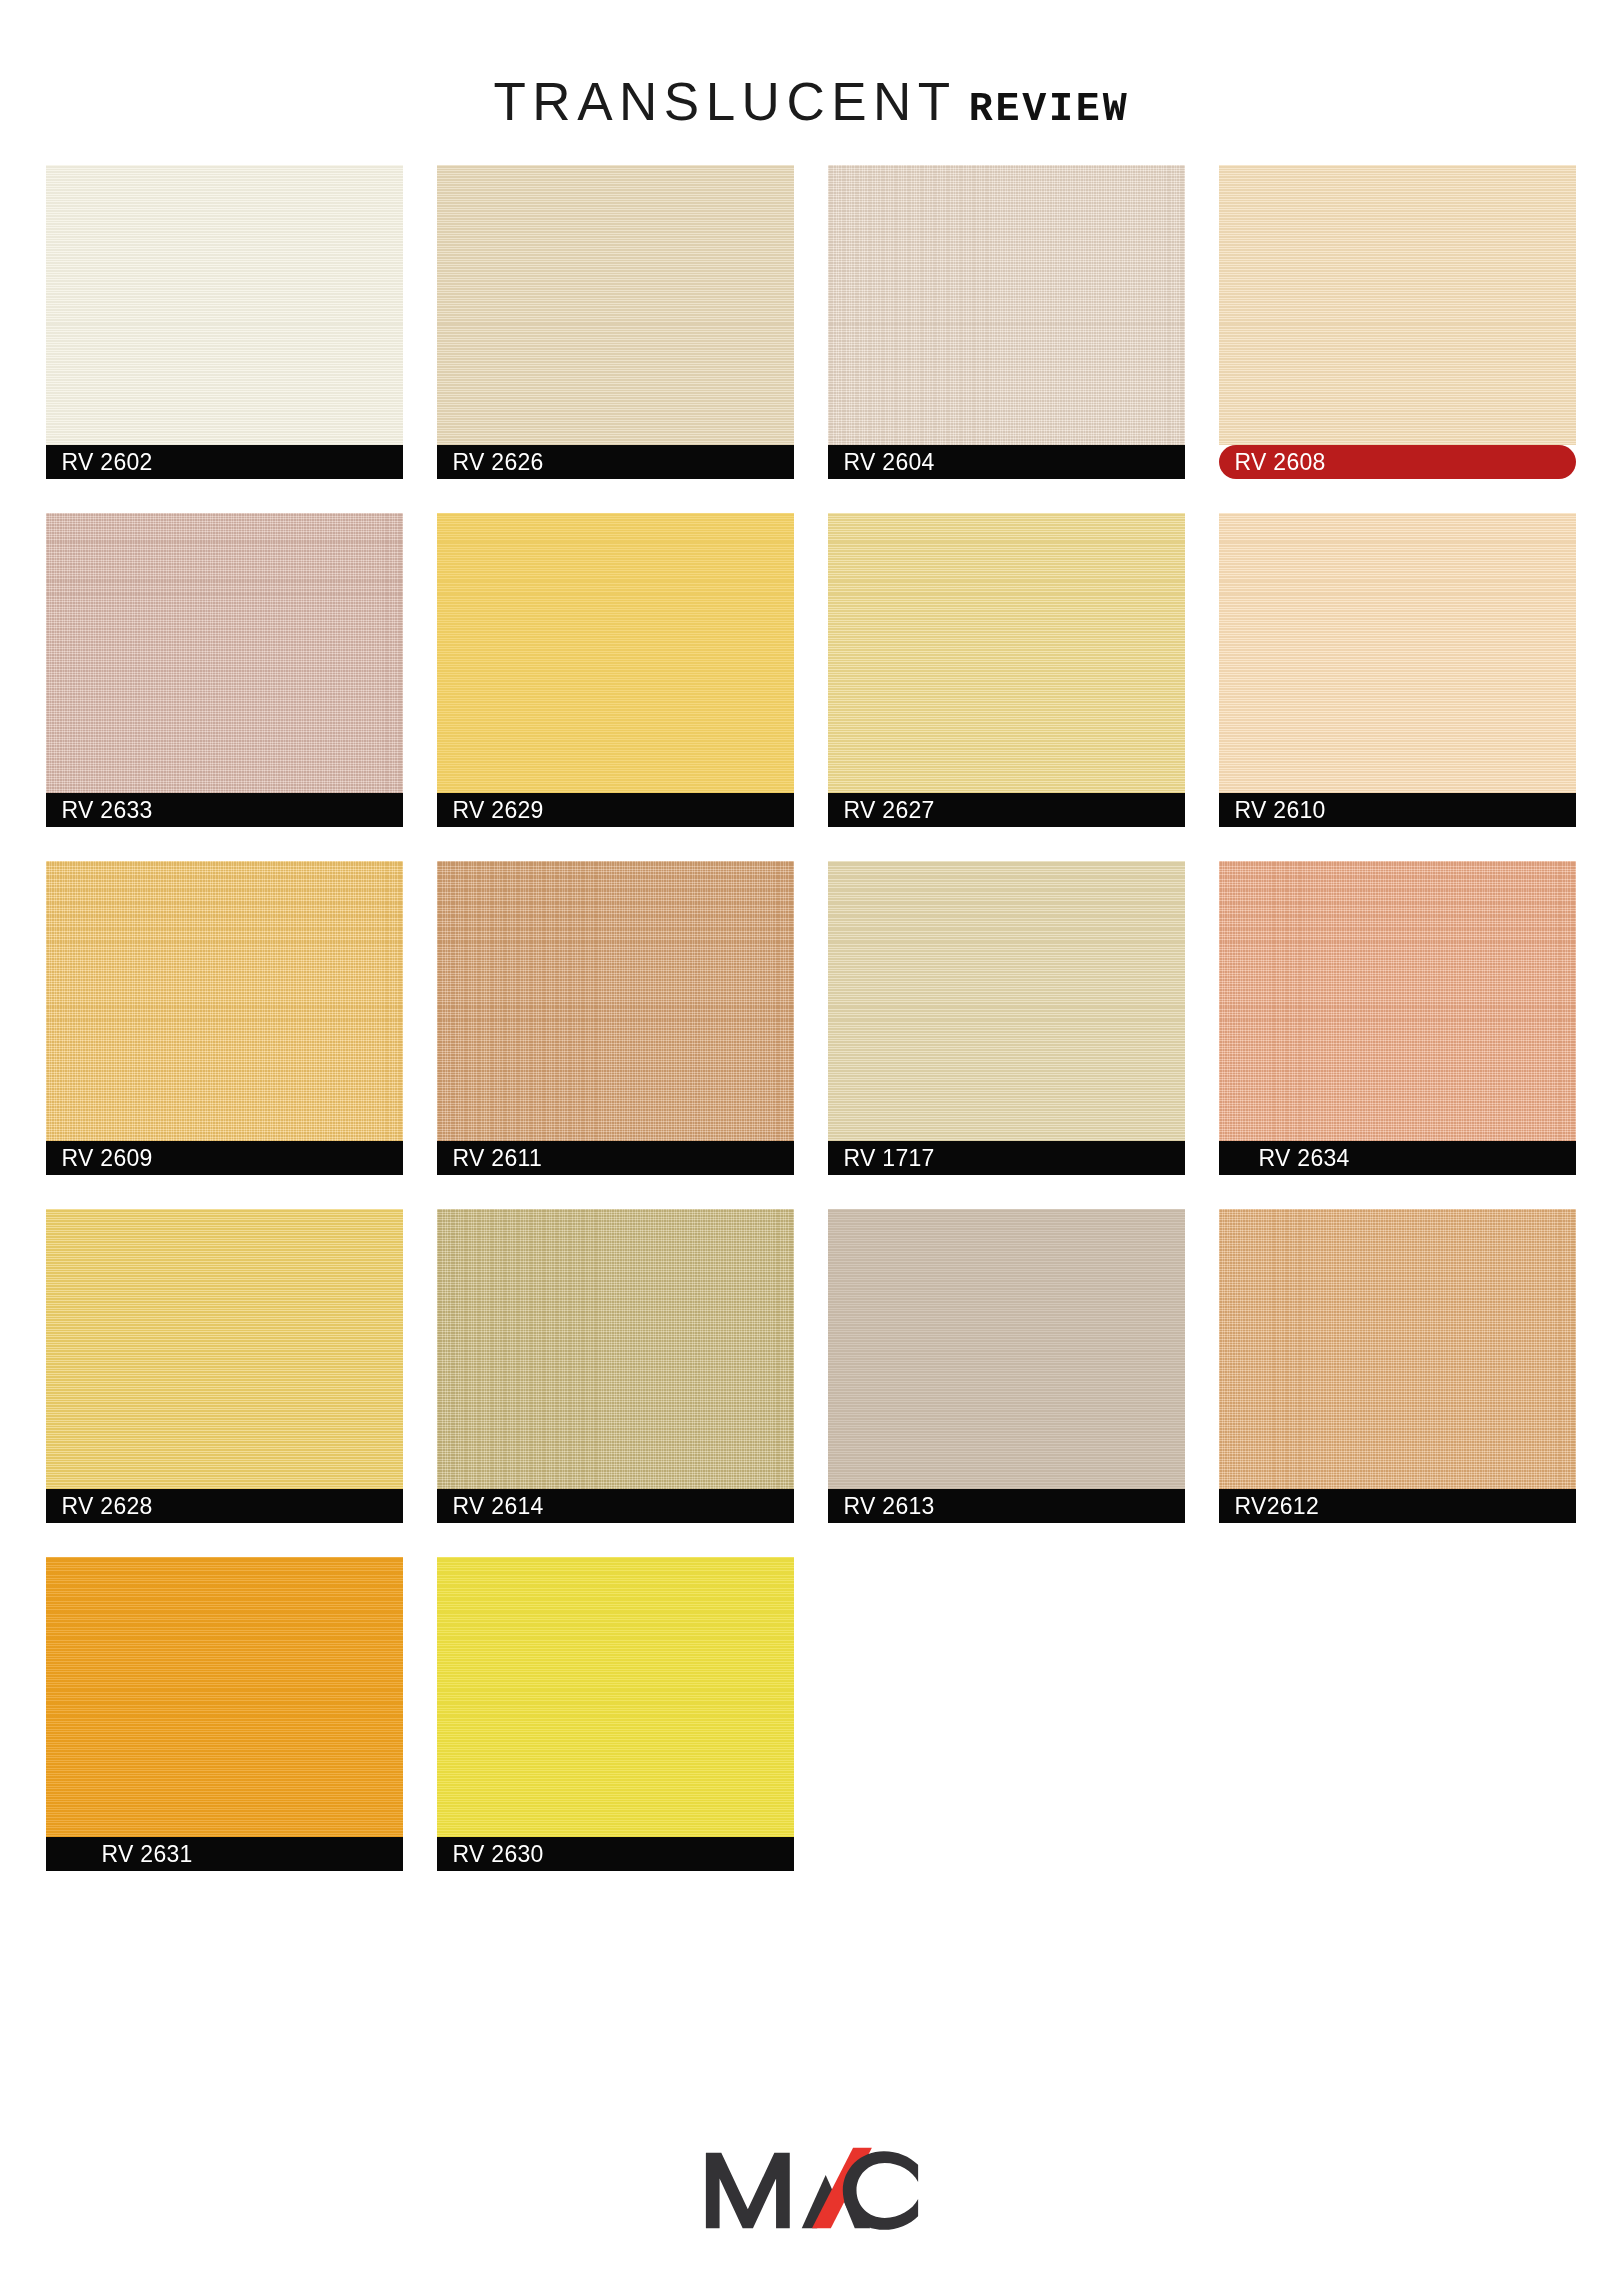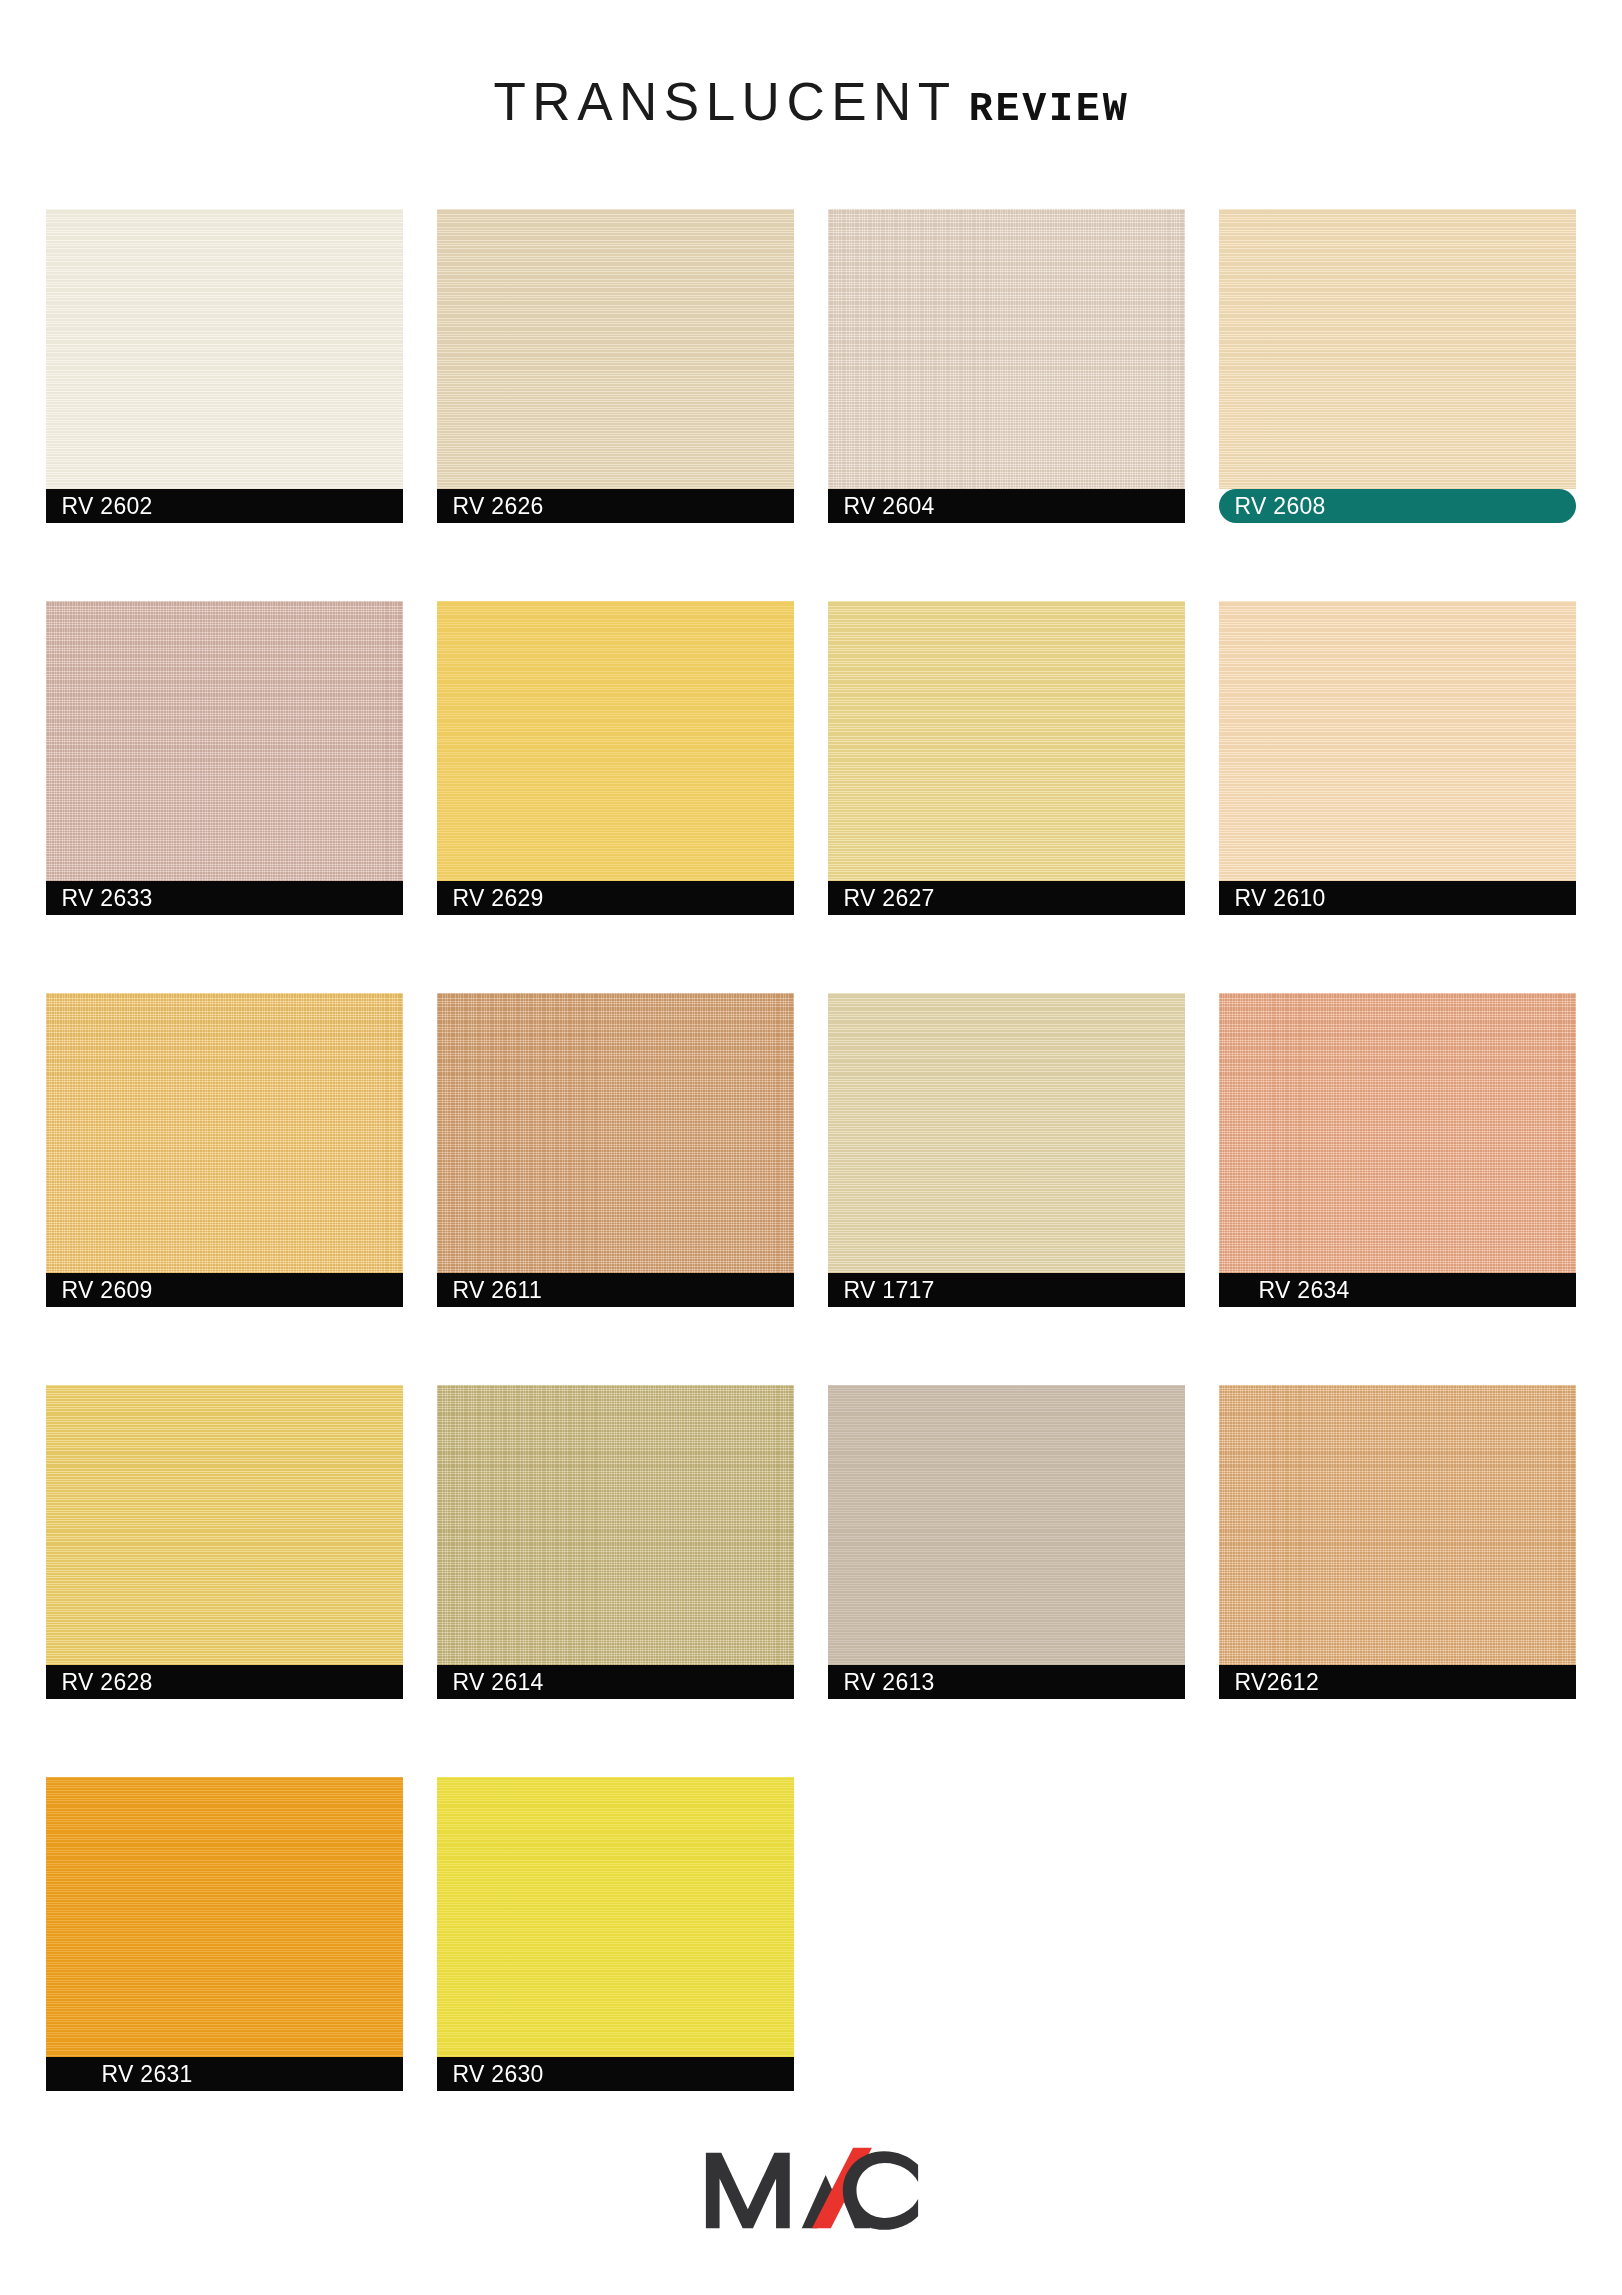--- a/index.html
+++ b/index.html
@@ -54,21 +54,20 @@
     display: grid;
     grid-template-columns: repeat(4, 357px);
     grid-auto-rows: auto;
     column-gap: 34px;
     row-gap: 34px;
   }
 
   .swatch-card {
     width: 425px;
     position: relative;
-    margin-top: 44px;
   }
 
   .swatch-color {
     width: 357px;
     height: 280px;
     position: relative;
     overflow: hidden;
   }
 
   
@@ -170,21 +169,21 @@
         </div>
       </div>
       <div class="swatch-card">
         <div class="swatch-color tex-dot" style="background: rgb(235, 218, 201);"></div>
         <div class="swatch-label" style="background: rgb(8, 8, 8);">
           <span class="swatch-label-text" style="color: rgb(255, 255, 255);">RV 2604</span>
         </div>
       </div>
       <div class="swatch-card">
         <div class="swatch-color tex-horiz" style="background: rgb(243, 221, 183);"></div>
-        <div class="swatch-label" style="background: #0f766e; border-radius: 17px;">
+        <div class="swatch-label" style="background: #b91c1c; border-radius: 17px;">
           <span class="swatch-label-text" style="color: rgb(255, 255, 255);">RV 2608</span>
         </div>
       </div>
       <div class="swatch-card">
         <div class="swatch-color tex-dot" style="background: rgb(221, 186, 172);"></div>
         <div class="swatch-label" style="background: rgb(8, 8, 8);">
           <span class="swatch-label-text" style="color: rgb(255, 255, 255);">RV 2633</span>
         </div>
       </div>
       <div class="swatch-card">

